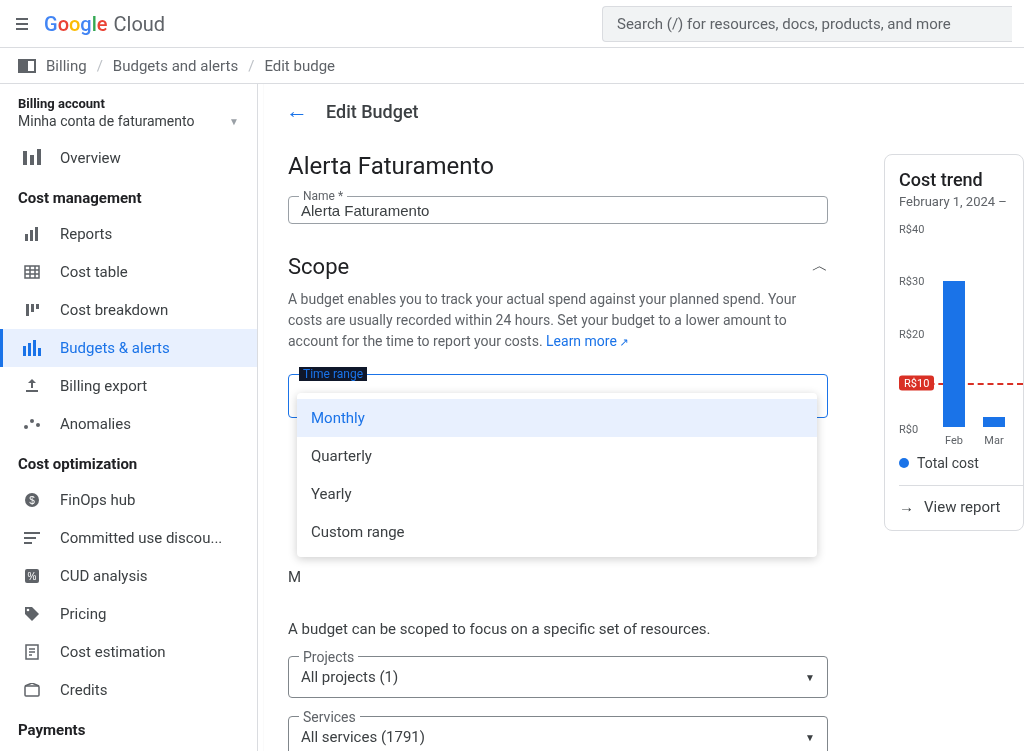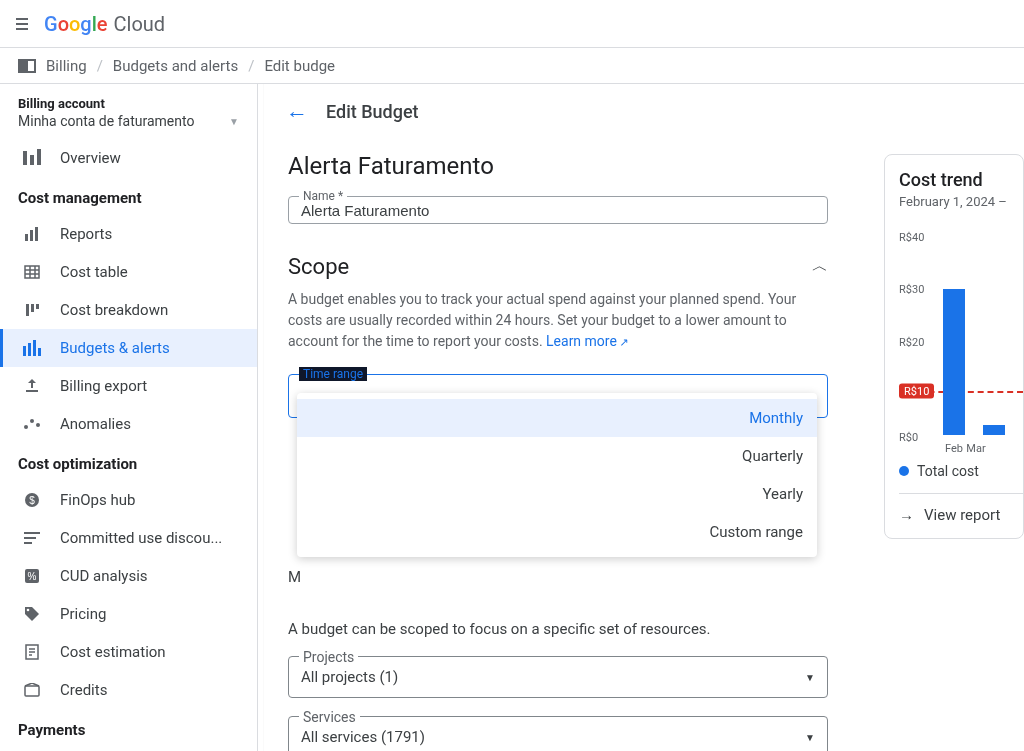--- a/index.html
+++ b/index.html
@@ -160,21 +160,20 @@
   .dropdown {
     position:absolute;
     top:18px;
     left:8px;
     width:520px;
     background:#fff;
     border-radius:4px;
     box-shadow:0 2px 10px rgba(0,0,0,0.2);
     padding:6px 0;
     z-index:10;
-    text-align:right;
   }
   .dropdown .opt {
     padding:10px 14px;
     font-size:15px;
     color:#3c4043;
     cursor:pointer;
   }
   .dropdown .opt.selected { background:#e8f0fe; color:#1a73e8;}
   .under-dd {
     margin-top:150px;
@@ -205,50 +204,53 @@
     border:1px solid #dadce0;
     border-radius:8px;
     margin:70px 0 0 20px;
     padding:14px 0 14px 14px;
     height:fit-content;
     flex-shrink:0;
     overflow:hidden;
   }
   .trend h3 { font-size:18px; font-weight:500; margin-bottom:4px; color:#202124;}
   .trange { font-size:13px; color:#5f6368; white-space:nowrap;}
-  .chart { margin-top:16px; position:relative; height:230px; }
+  .chart { margin-top:8px; position:relative; height:230px; }
   .ytick { position:absolute; left:0; font-size:11px; color:#5f6368; transform:translateY(-50%);}
   .redline { position:absolute; left:0; right:0; border-top:2px dashed #d93025;}
   .redbadge{
     position:absolute; left:0px;
     background:#d93025; color:#fff; font-size:11px; padding:1px 5px; border-radius:3px;
     transform:translateY(-50%);
   }
   .bars { position:absolute; left:44px; bottom:20px; display:flex; gap:18px; align-items:flex-end; height:190px;}
   .bar { width:22px; background:#1a73e8;}
-  .xlabels { position:absolute; left:44px; bottom:0; display:flex; gap:0; font-size:11px; color:#5f6368;}
+  .xlabels { position:absolute; left:44px; bottom:0; display:flex; gap:18px; font-size:11px; color:#5f6368;}
   .xlabels span { width:22px; text-align:center;}
   .legend { display:flex; align-items:center; gap:8px; margin-top:8px; font-size:14px; color:#3c4043;}
   .legend .dot{width:10px;height:10px;border-radius:50%;background:#1a73e8;}
   .viewreport{ display:flex; align-items:center; gap:10px; margin-top:14px; border-top:1px solid #dadce0; padding-top:12px; color:#3c4043; font-size:15px; cursor:pointer; white-space:nowrap;}
   .ml-line{ color:#3c4043; font-size:15px; margin-top:4px; }
   svg { display:block; }
 </style>
 </head>
 <body>
 
 <div class="topbar">
   <div class="hamburger">
       <span></span>
       <span></span>
       <span></span>
     </div>
   <div class="logo">
     <span class="g"><span class="b">G</span><span class="r">o</span><span class="y">o</span><span class="b">g</span><span class="g2">l</span><span class="r">e</span></span>
     <span>Cloud</span>
+  </div>
+  <div class="search">
+    <span>Search (/) for resources, docs, products, and more</span>
   </div>
 </div>
 
 <div class="breadcrumbbar">
   <span class="bicon"></span>
   <a>Billing</a>
   <span class="sep">/</span>
   <a>Budgets and alerts</a>
   <span class="sep">/</span>
   <a>Edit budge</a>

